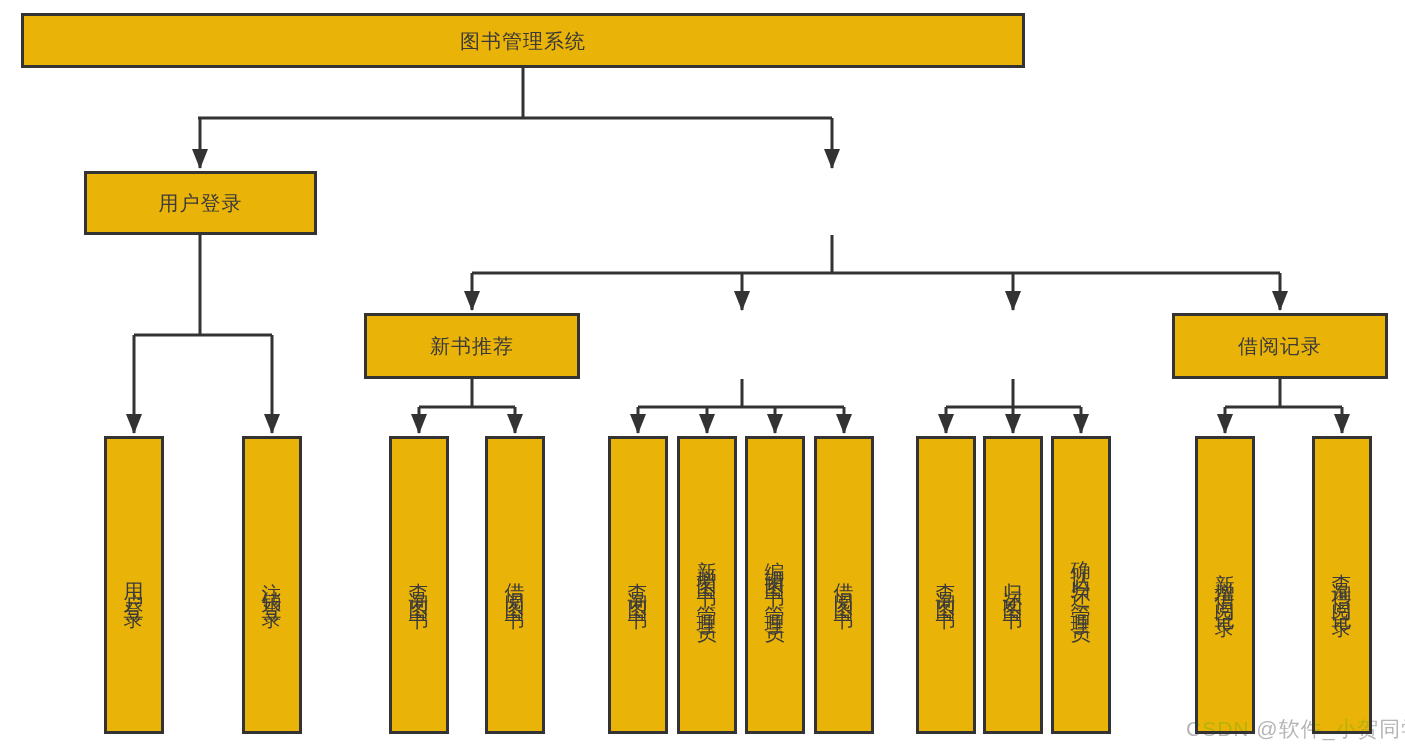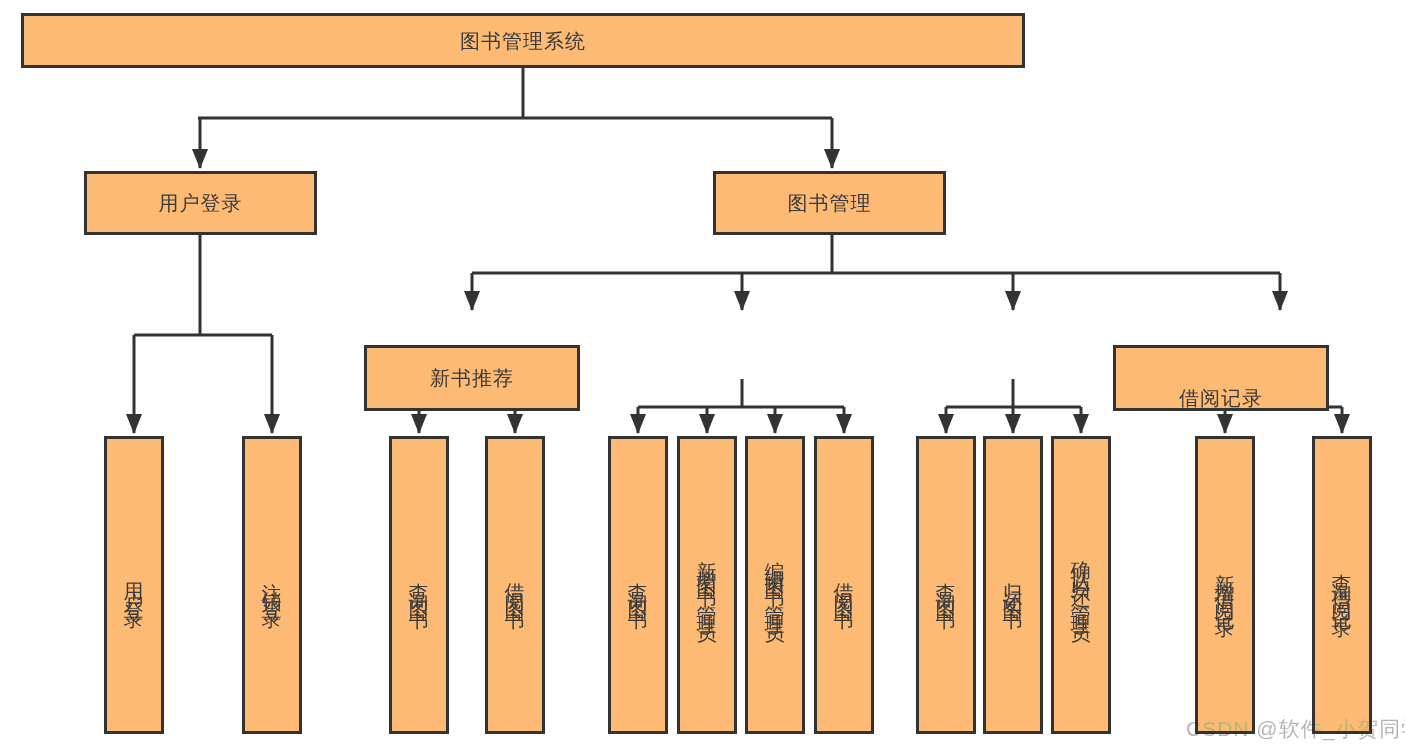--- a/index.html
+++ b/index.html
@@ -17,29 +17,29 @@
     font-family:"Liberation Sans","DejaVu Sans",sans-serif;
     overflow:hidden;
   }
   #connectors{position:absolute;left:0;top:0;width:1405px;height:747px;z-index:1;}
   #connectors path{stroke:var(--line);stroke-width:3;fill:none;}
   #connectors .arrowhead{fill:var(--line);stroke:none;}
   .node{
     position:absolute;
     box-sizing:border-box;
     border:3px solid var(--line);
-    background:#fdba74;
+    background:#eab308;
     display:flex;align-items:center;justify-content:center;
     color:var(--text);
     z-index:2;
   }
   .node-h{font-size:20px;letter-spacing:1px;line-height:1;}
   .node-root{left:21px;top:13px;width:1004px;height:55px;}
   .node-l2{top:171px;width:233px;height:64px;}
-  .node-l3{top:313px;width:216px;height:66px;margin-top:32px;}
+  .node-l3{top:313px;width:216px;height:66px;}
   .node-leaf{
     top:436px;width:60px;height:298px;
     font-size:20px;
   }
   .vtext{
     writing-mode:vertical-rl;
     text-orientation:mixed;
     letter-spacing:9px;
     line-height:1;
     white-space:nowrap;
@@ -101,28 +101,25 @@
     <path d="M1342,407 V433" marker-end="url(#arr)"></path>
   </svg>
 
   <div class="node node-root node-h">
     <span>图书管理系统</span>
   </div>
 
   <div class="node node-l2 node-h" style="left:84px;">
     <span>用户登录</span>
   </div>
-  <div class="node node-l2 node-h" style="left:713px;">
-    <span>图书管理</span>
-  </div>
 
   <div class="node node-l3 node-h" style="left:364px;">
     <span>新书推荐</span>
   </div>
-  <div class="node node-l3 node-h" style="left:1113px;align-items:flex-end;">
+  <div class="node node-l3 node-h" style="left:1172px;">
     <span>借阅记录</span>
   </div>
 
   <div class="node node-leaf" style="left:104px;">
     <span class="vtext">用户登录</span>
   </div>
   <div class="node node-leaf" style="left:242px;">
     <span class="vtext">注销登录</span>
   </div>
 

